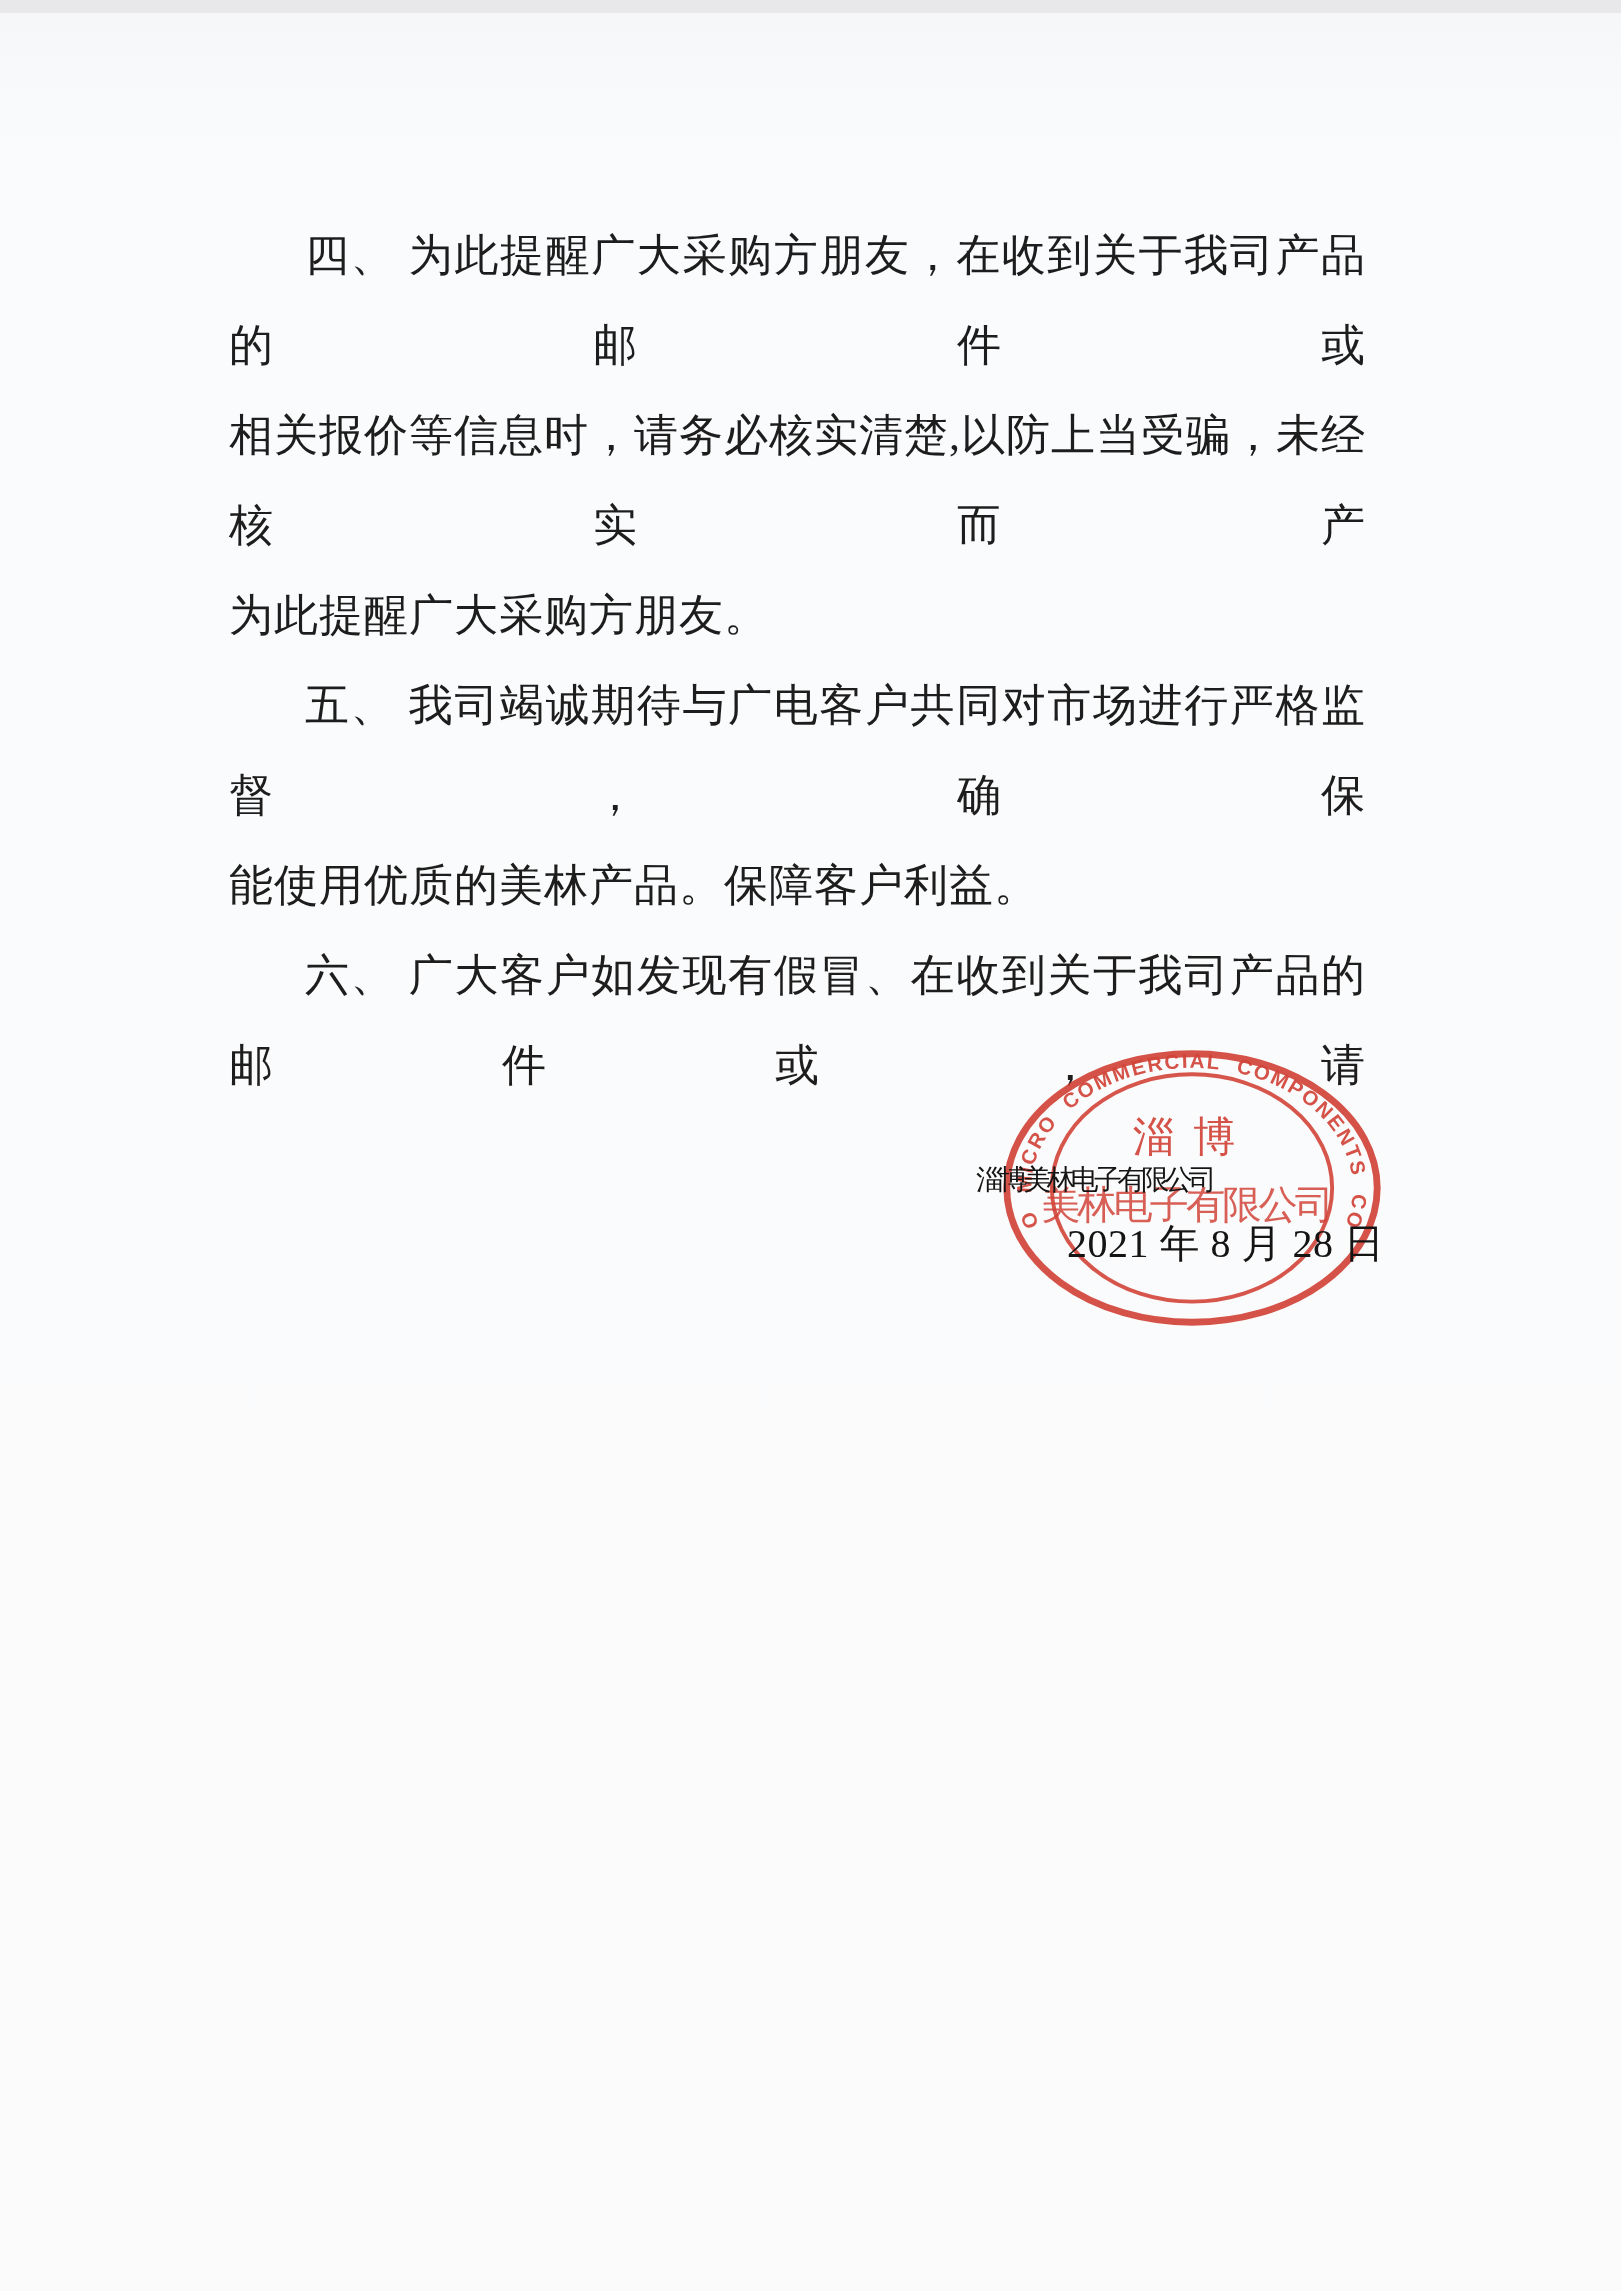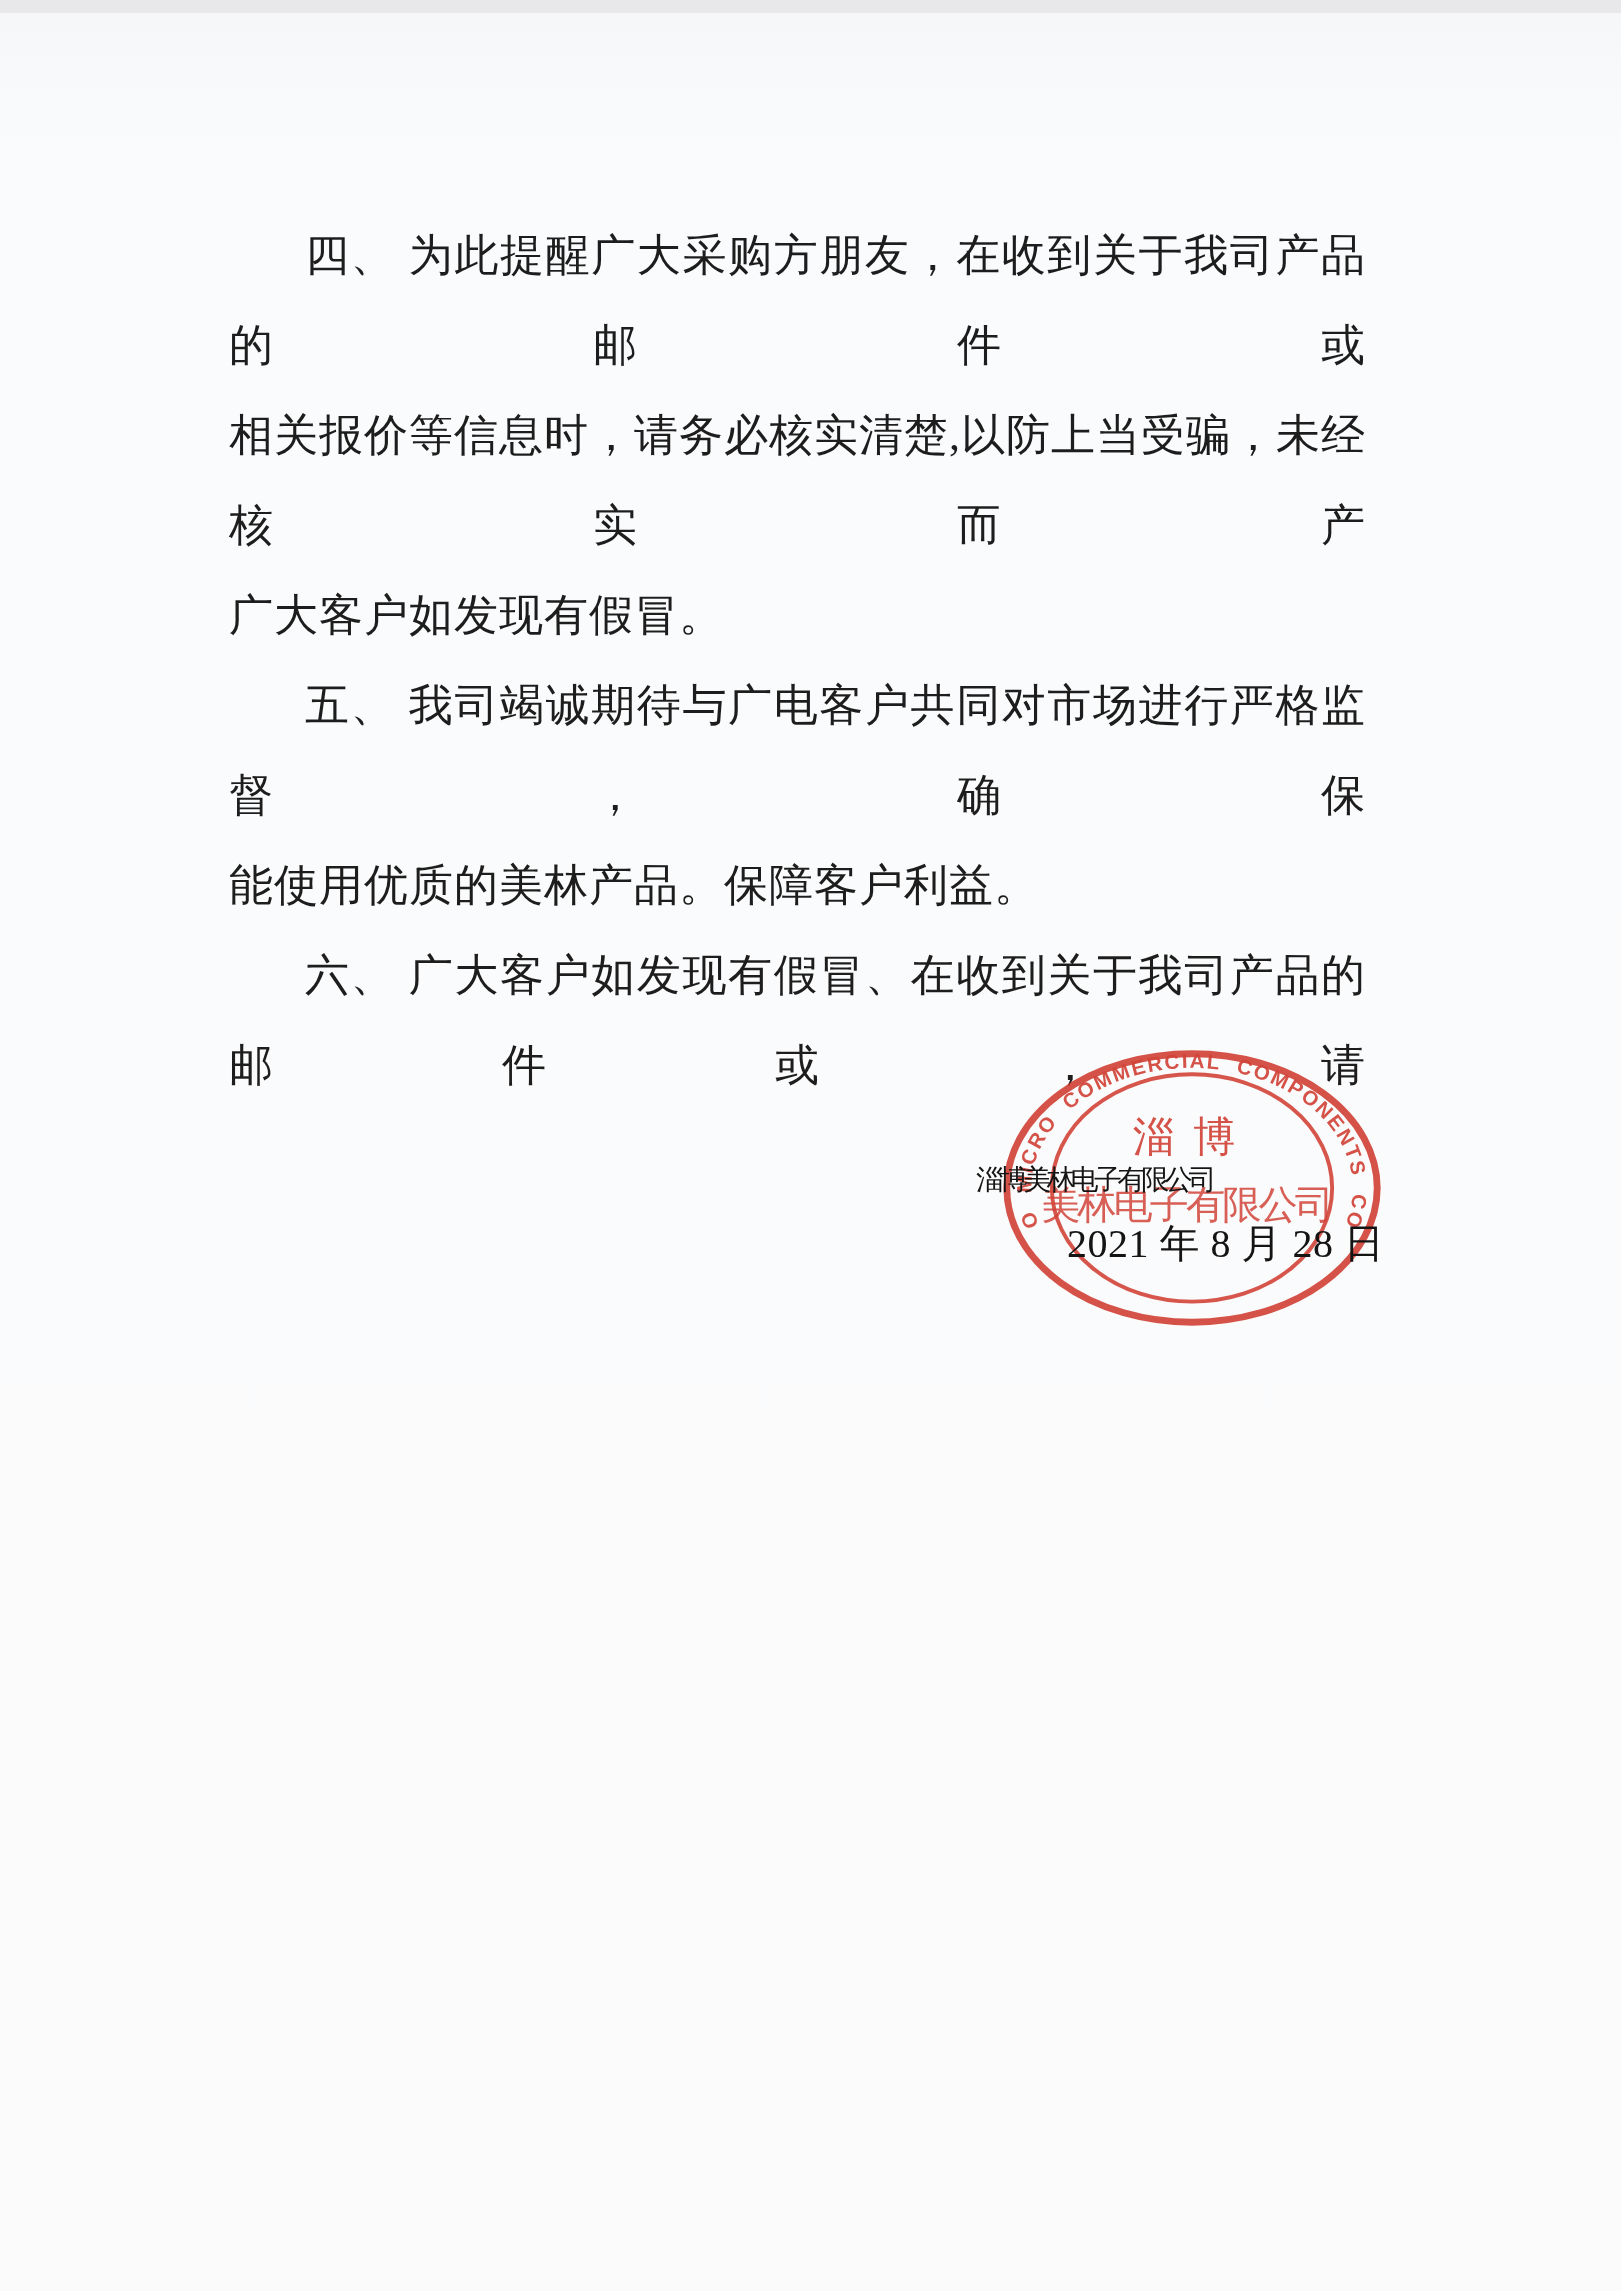--- a/index.html
+++ b/index.html
@@ -76,21 +76,21 @@
   }
 </style>
 </head>
 <body>
 
 <div class="page">
 
   <div class="statement-body">
     <div class="line indent justify">四、 为此提醒广大采购方朋友，在收到关于我司产品的邮件或</div>
     <div class="line justify">相关报价等信息时，请务必核实清楚,以防上当受骗，未经核实而产</div>
-    <div class="line">广大客户如发现有假冒。</div>
+    <div class="line">为此提醒广大采购方朋友。</div>
     <div class="line indent justify">五、 我司竭诚期待与广电客户共同对市场进行严格监督，确保</div>
     <div class="line">能使用优质的美林产品。保障客户利益。</div>
     <div class="line indent justify">六、 广大客户如发现有假冒、在收到关于我司产品的邮件或，请</div>
   </div>
 
   <svg class="seal" viewBox="0 0 400 300" xmlns="http://www.w3.org/2000/svg" aria-hidden="true">
     <ellipse cx="200" cy="151" rx="189" ry="137" fill="none" stroke-width="7" stroke-opacity="0.92" stroke="#cf382e"></ellipse>
     <ellipse cx="200" cy="151" rx="143" ry="116" fill="none" stroke-width="4" stroke-opacity="0.9" stroke="#cf382e"></ellipse>
     <path id="sealArc" d="M 43,187 A 164,123 0 1 1 357,187" fill="none"></path>
     <text class="ring-label" fill-opacity="0.92" fill="#cf382e">

